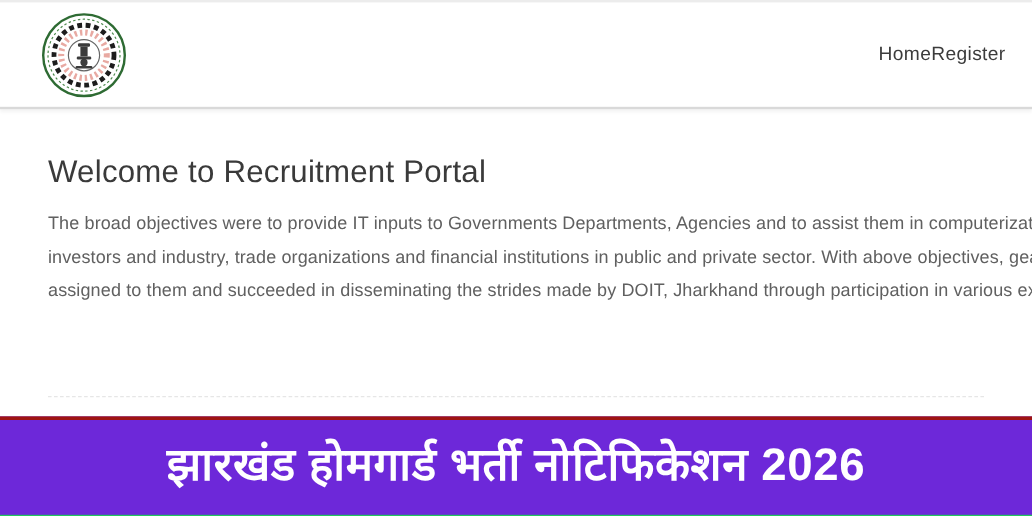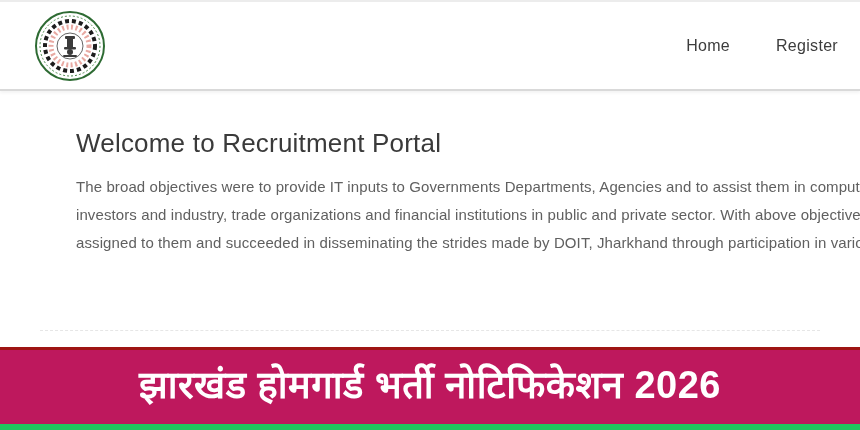--- a/index.html
+++ b/index.html
@@ -15,31 +15,31 @@
   .header {
     position: absolute; top: 0; left: 0; width: 860px; height: 91px;
     background: #ffffff;
     border-top: 2px solid #ececec;
     border-bottom: 2px solid #d9d9d9;
     box-shadow: 0 2px 3px rgba(0,0,0,0.05);
     display: flex; align-items: center; justify-content: space-between;
     padding: 0 18px 0 34px;
   }
   .logo-wrap { width: 72px; height: 72px; margin-top: 0; }
-  .nav { display: flex; align-items: center; gap: 46px; padding-right: 4px; }
+  .nav { display: flex; align-items: center; padding-right: 4px; }
   .nav a {
     text-decoration: none;
     color: #3c3c3c;
     font-size: 16px;
     letter-spacing: 0.3px;
     cursor: pointer;
   }
 
   
-  .main { position: absolute; top: 95px; left: 0; width: 860px; padding-left: 36px; }
+  .main { position: absolute; top: 95px; left: 0; width: 860px; }
   .page-title {
     margin: 33px 40px 0 40px;
     font-size: 26px;
     font-weight: 400;
     color: #3a3a3a;
     letter-spacing: 0.2px;
   }
   .intro { margin: 14px 0 0 40px; width: 820px; overflow: hidden; }
   .intro .line {
     white-space: nowrap;
@@ -50,23 +50,23 @@
     letter-spacing: 0.1px;
   }
   .divider {
     position: absolute; top: 330px; left: 40px; width: 780px; height: 0;
     border-top: 1px dashed #e6e6e6;
   }
 
   
   .banner {
     position: absolute; left: 0; top: 347px; width: 860px; height: 83px;
-    background: #be185d;
+    background: #6d28d9;
     border-top: 3px solid #9e1413;
-    border-bottom: 6px solid #22c55e;
+    border-bottom: 1px solid #22c55e;
     display: flex; align-items: center; justify-content: center;
   }
   .banner-text {
     color: #ffffff;
     font-size: 38px;
     font-weight: 700;
     letter-spacing: 0.5px;
     text-align: center;
     line-height: 1;
     padding-bottom: 4px;

